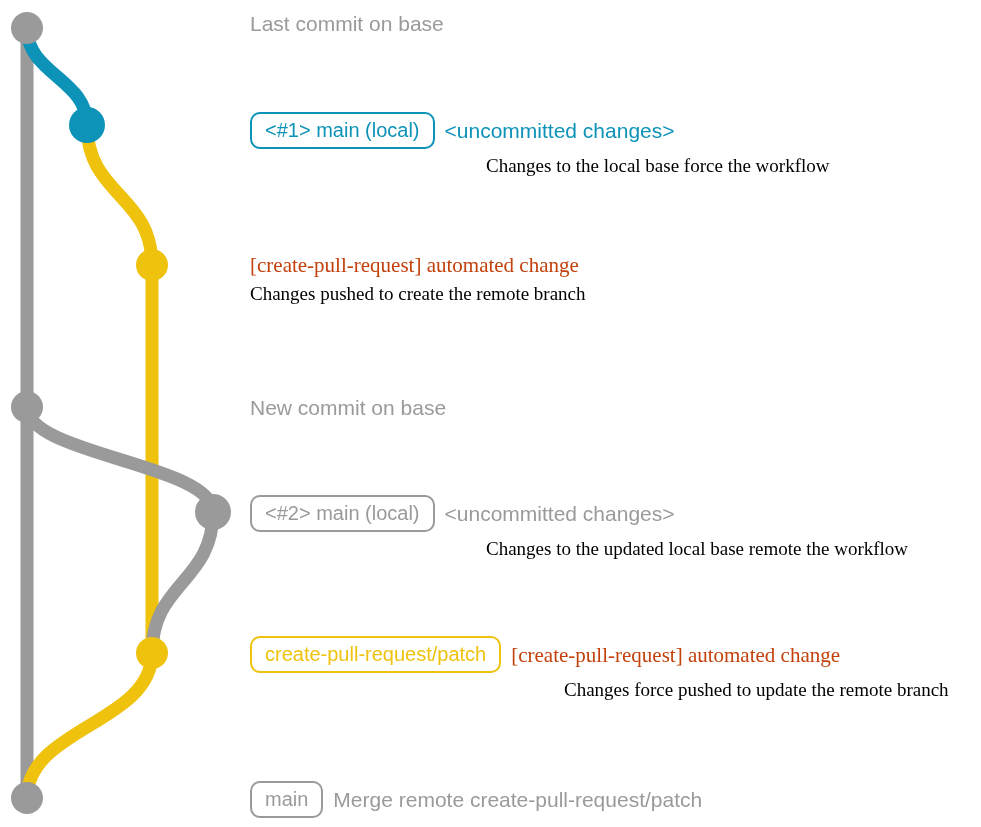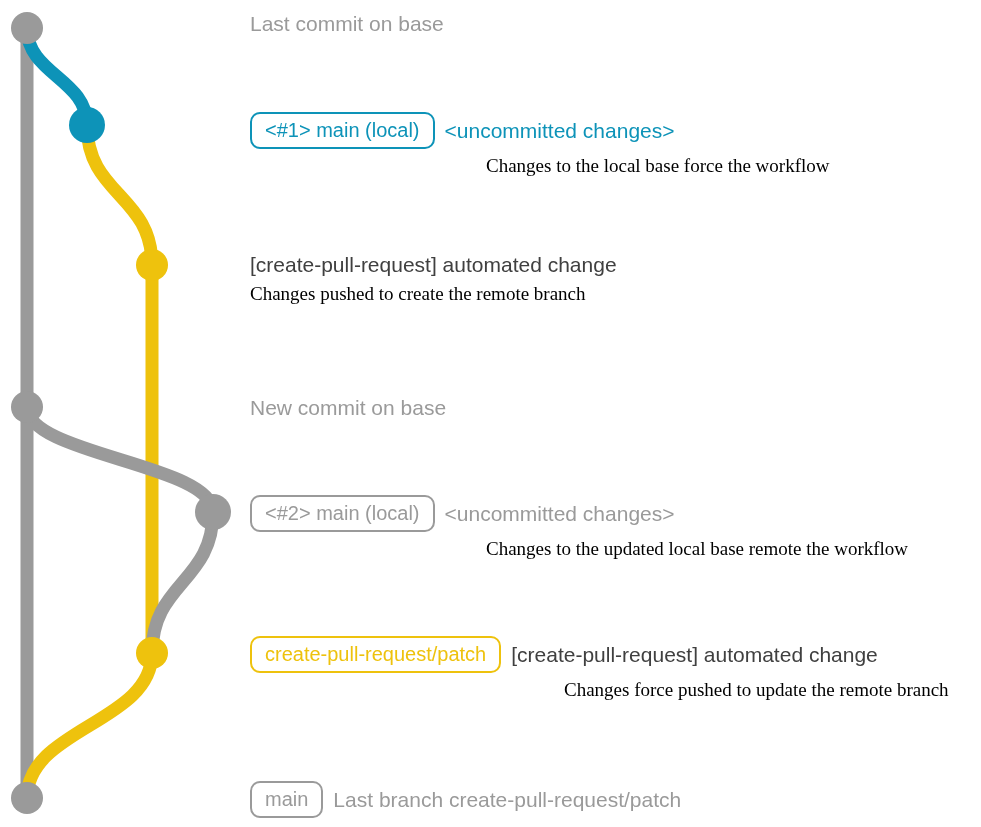--- a/index.html
+++ b/index.html
@@ -57,21 +57,21 @@
   .pill.blue   { border-color: #0d93b8; color: #0d93b8; }
   .pill.yellow { border-color: #eec20d; color: #eec20d; }
   .pill.gray   { border-color: #9a9a9a; color: #9a9a9a; }
 
   .subject {
     font-size: 21px;
     line-height: 24px;
     white-space: nowrap;
   }
   .subject.blue   { color: #0d93b8; }
-  .subject.yellow { color: #404040; }
+  .subject.yellow { color: #c2410c; font-family: Liberation Serif, serif; }
   .subject.gray   { color: #9a9a9a; }
 
   .note {
     font-family: "Liberation Serif", serif;
     font-size: 19px;
     line-height: 22px;
     color: #000000;
     white-space: nowrap;
     margin-top: 6px;
   }
@@ -144,17 +144,17 @@
     <div class="row-head">
       <span class="pill yellow">create-pull-request/patch</span>
       <span class="subject yellow">[create-pull-request] automated change</span>
     </div>
     <div class="note" style="margin-left:314px;">Changes force pushed to update the remote branch</div>
   </div>
 
   <div class="row" style="top:781px;">
     <div class="row-head">
       <span class="pill gray">main</span>
-      <span class="subject gray">Last branch create-pull-request/patch</span>
+      <span class="subject gray">Merge remote create-pull-request/patch</span>
     </div>
   </div>
 
 </div>
 
 </body></html>

